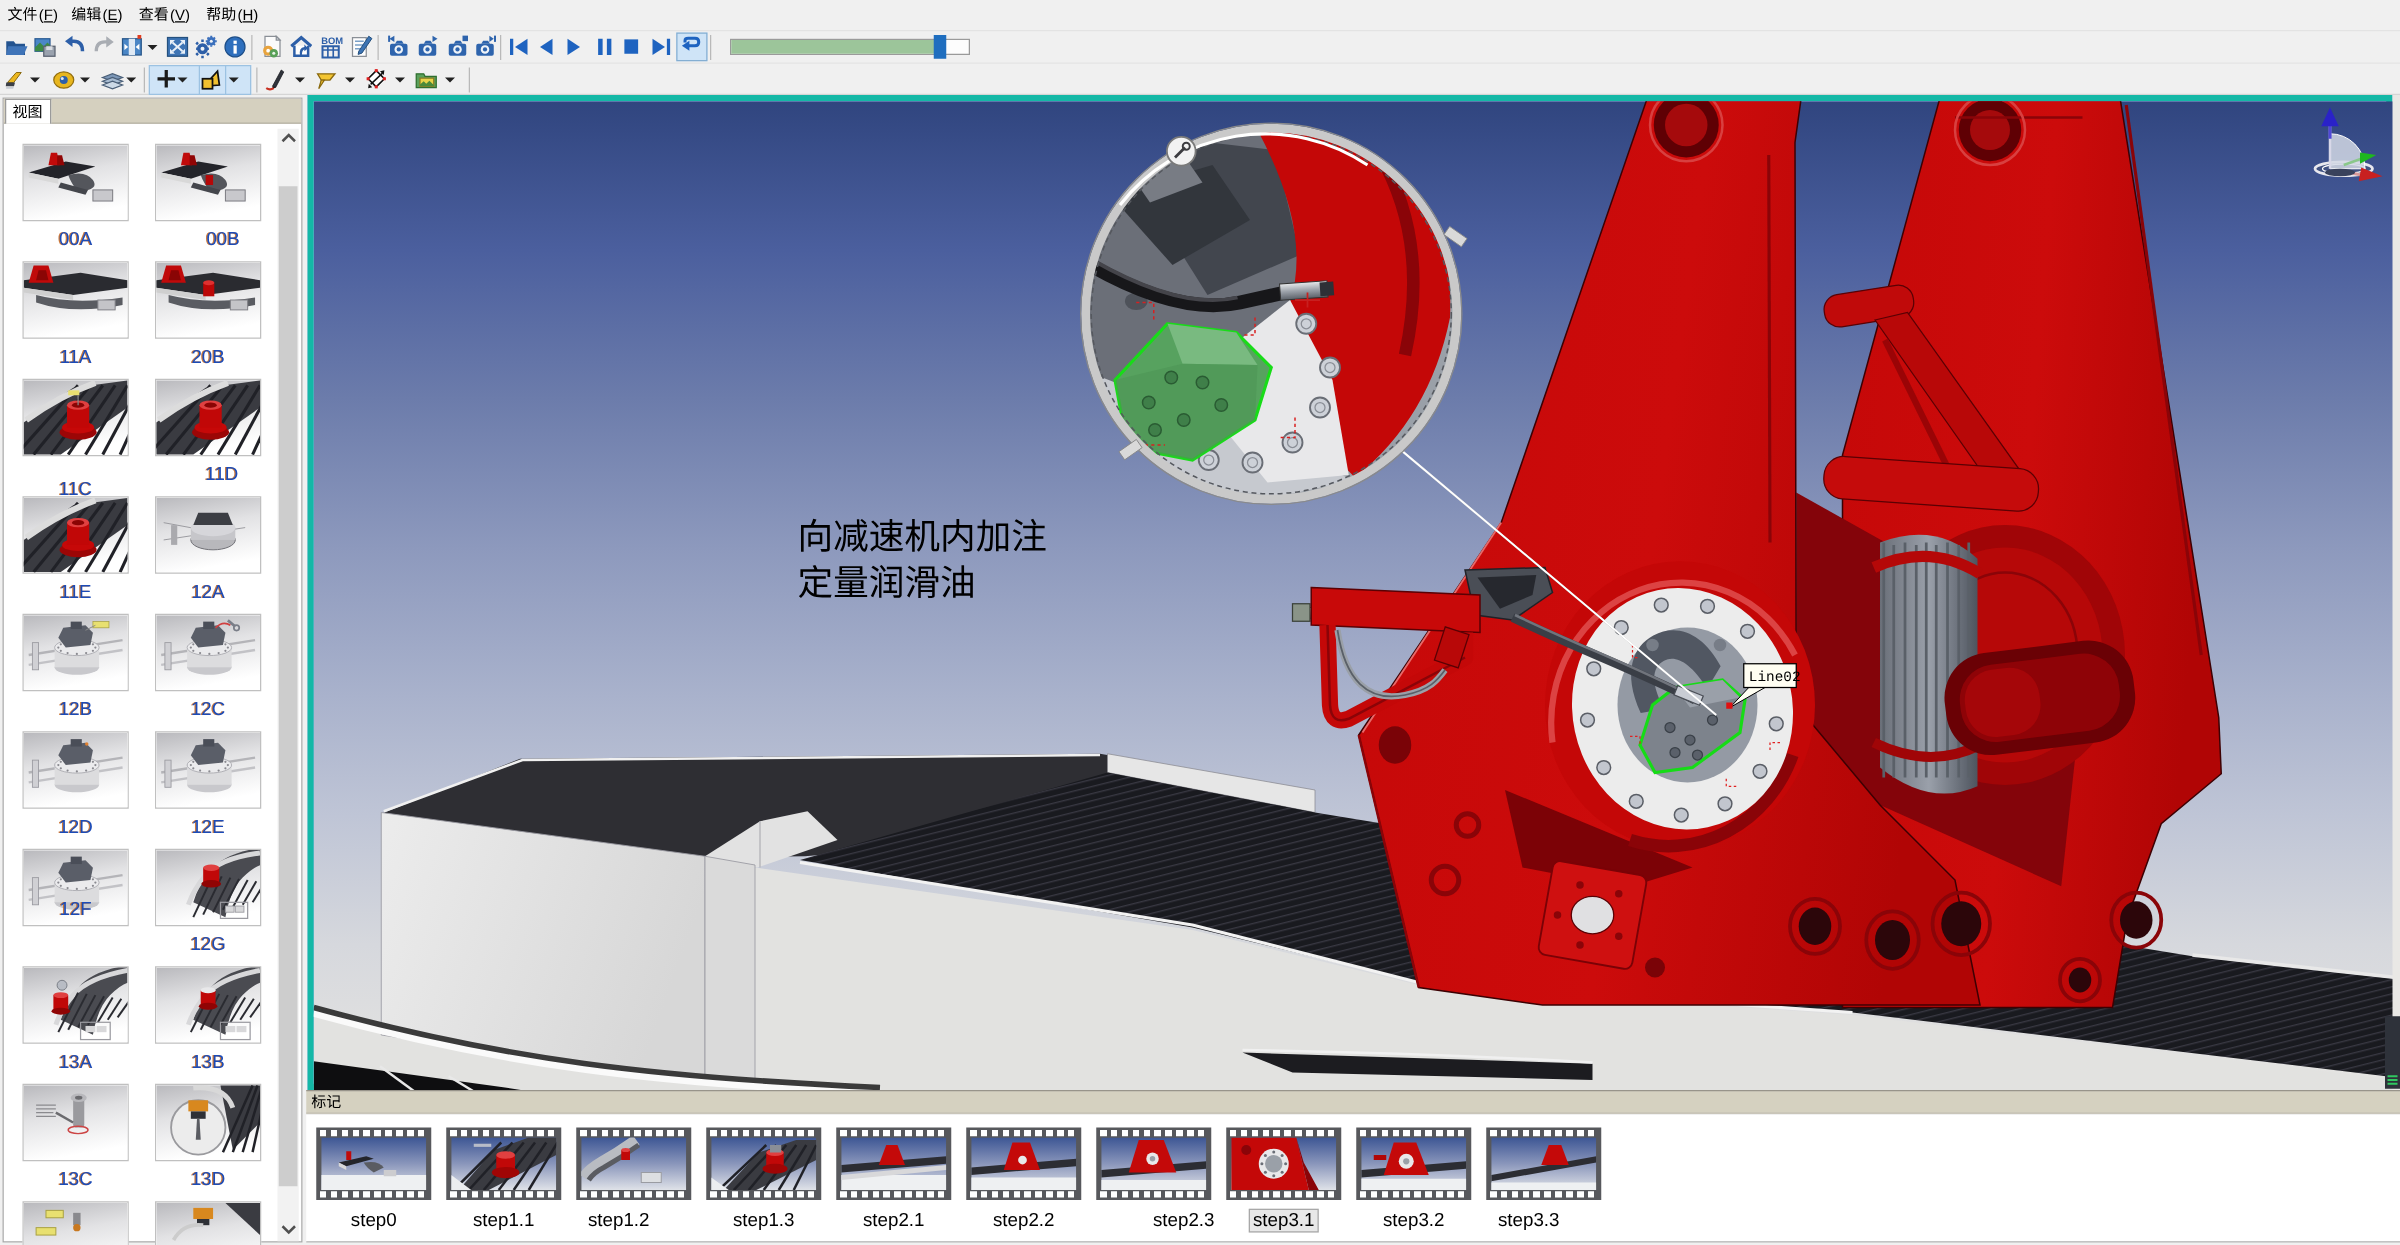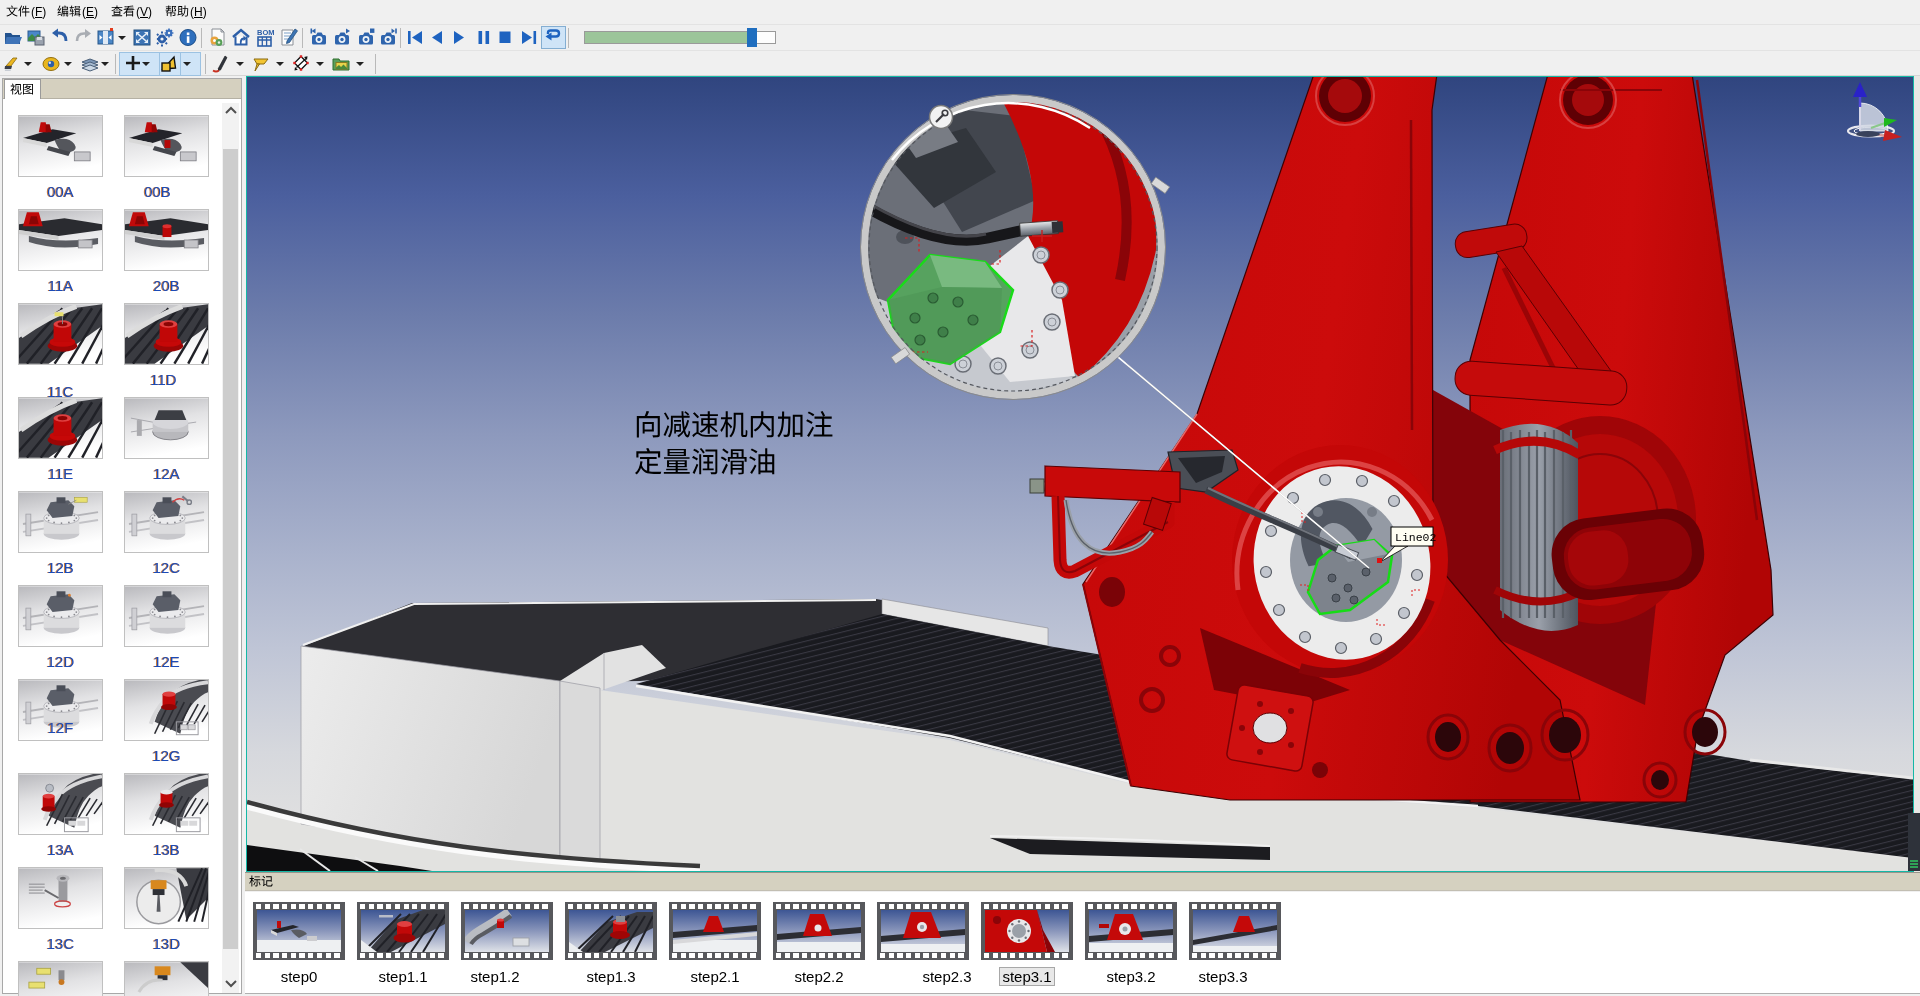--- a/index.html
+++ b/index.html
@@ -10,21 +10,21 @@
 .sep1{position:absolute;top:3px;width:1px;height:20px;background:#b9b9b9}
 .ticon{position:absolute;top:2px}
 #leftpanel{position:absolute;left:0;top:77px;width:244px;height:872px;background:#f0f0f0}
 #lpinner{position:absolute;left:2px;top:1px;width:240px;height:916px;background:#ffffff;border:1px solid #a8a8a8}
 #tabstrip{position:absolute;left:0px;top:0px;width:238px;height:20px;background:#d5d0bf;border-bottom:1px solid #b5b1a4}
 #tabview{position:absolute;left:1px;top:0px;width:37px;height:20px;background:#ffffff;border:1px solid #9a9a9a;border-bottom:none;display:flex;align-items:center;justify-content:center}
 .thumbcard{position:absolute;width:85px;height:62px;border:1px solid #c0c0c0;background:#fff}
 .thumblbl{position:absolute;width:85px;text-align:center;font-size:15px;color:#1b4bb8;text-shadow:-1px 0 0 rgba(196,98,22,0.85)}
 #vscroll{position:absolute;left:219px;top:24px;width:17px;height:890px;background:#f2f2f2}
 #vthumb{position:absolute;left:1px;top:46px;width:15px;height:800px;background:#cdcdcd}
-#viewport{position:absolute;left:246px;top:76px;width:1668px;height:796px;border:1px solid #14b8a6;background:#c4b5fd}
+#viewport{position:absolute;left:246px;top:76px;width:1668px;height:796px;border:5px solid #14b8a6;background:#c4b5fd}
 #rightstrip{position:absolute;left:1914px;top:76px;width:6px;height:796px;background:#e9e8e5}
 #markbar{position:absolute;left:245px;top:872px;width:1675px;height:19px;background:#d5d1c0;border-top:1px solid #98948a;border-bottom:1px solid #c2beb2;display:flex;align-items:center}
 #filmarea{position:absolute;left:245px;top:892px;width:1675px;height:102px;background:#ffffff;border-bottom:1px solid #b0b0b0}
 .film{position:absolute;top:10px;width:92px;height:58px;background:#57585c}
 .film .pic{position:absolute;left:4px;top:8px;width:84px;height:42px}
 .holes{position:absolute;left:3px;width:86px;height:5px;
  background-image:repeating-linear-gradient(90deg,#fff 0 5.2px,rgba(0,0,0,0) 5.2px 8.7px)}
 .steplbl{position:absolute;top:76px;width:92px;text-align:center;font-size:15px;color:#000}
 .selbox{background:#e8e8e8;border:1px solid #a8a8a8}
 </style></head><body>
@@ -312,21 +312,21 @@
           <rect width="84" height="60" fill="url(#pgrad)" opacity="1"></rect>
           <polygon points="4,22 34,13 58,17 28,27" fill="#23242a"></polygon>
           <polygon points="4,22 28,27 28,31 4,26" fill="#d8d8d8"></polygon>
           <polygon points="22,6 27,6 29,16 20,16" fill="#c00a0a"></polygon>
           <polygon points="27,8 31,8 33,16 27,16" fill="#900505"></polygon>
           <path d="M36 24 Q50 20 56 28 Q60 34 52 36 L44 38 Q38 30 36 24 Z" fill="#54565c"></path>
           <path d="M30 30 L52 36 L50 40 L28 34 Z" fill="#44464c"></path>
           <rect x="56" y="36" width="16" height="9" fill="#c8c8cc" stroke="#7a7a80" stroke-width="0.8"></rect>
           <rect x="40" y="24" width="6" height="8" fill="#b50808"></rect>
         </svg></div>
-      <div class="thumblbl" style="left:112px;top:104px">00B</div>
+      <div class="thumblbl" style="left:133px;top:104px">00B</div>
       <div class="thumbcard" style="left:15px;top:130px"><svg width="83" height="60" viewBox="0 0 84 60">
           <rect width="84" height="60" fill="#ffffff"></rect>
           <rect width="84" height="60" fill="url(#pgrad)" opacity="1"></rect>
           <polygon points="0,14 46,8 84,14 84,20 40,26 0,20" fill="#2a2b30"></polygon>
           <polygon points="0,20 40,26 40,30 0,24" fill="#cfcfcf"></polygon>
           <path d="M10 26 Q40 34 80 28 L80 34 Q40 42 10 32 Z" fill="#5a5c62"></path>
           <polygon points="8,2 20,2 24,16 4,16" fill="#c00a0a"></polygon>
           <polygon points="12,6 18,6 20,14 10,14" fill="#8a0505"></polygon>
           <rect x="60" y="30" width="14" height="8" fill="#c4c4c8" stroke="#808086" stroke-width="0.8"></rect>
         </svg></div>
@@ -380,21 +380,21 @@
           <line x1="78" y1="60" x2="104" y2="4" stroke="#202127" stroke-width="2.5"></line>
           <path d="M2 32 Q30 12 58 2" fill="none" stroke="#dcdcdc" stroke-width="5"></path>
           <g>
             <ellipse cx="44" cy="42" rx="15" ry="6" fill="#9c0606"></ellipse>
             <ellipse cx="44" cy="38" rx="13" ry="5" fill="#c60808"></ellipse>
             <rect x="35" y="20" width="18" height="18" fill="#c10707"></rect>
             <ellipse cx="44" cy="20" rx="9" ry="3.8" fill="#e04040"></ellipse>
             <ellipse cx="44" cy="20" rx="5" ry="2.2" fill="#8a0404"></ellipse>
           </g>
         </svg></div>
-      <div class="thumblbl" style="left:118px;top:292px">11D</div>
+      <div class="thumblbl" style="left:132px;top:292px">11D</div>
       <div class="thumbcard" style="left:15px;top:318px"><svg width="83" height="60" viewBox="0 0 84 60">
           <rect width="84" height="60" fill="#ffffff"></rect>
           <rect width="84" height="60" fill="url(#pgrad)" opacity="1"></rect>
           <polygon points="0,60 0,34 40,6 84,0 84,22 30,60" fill="#3a3b41"></polygon>
           <line x1="-6" y1="60" x2="44" y2="4" stroke="#202127" stroke-width="2.5"></line>
           <line x1="8" y1="60" x2="54" y2="4" stroke="#202127" stroke-width="2.5"></line>
           <line x1="22" y1="60" x2="64" y2="4" stroke="#202127" stroke-width="2.5"></line>
           <line x1="36" y1="60" x2="74" y2="4" stroke="#202127" stroke-width="2.5"></line>
           <line x1="50" y1="60" x2="84" y2="4" stroke="#202127" stroke-width="2.5"></line>
           <line x1="64" y1="60" x2="94" y2="4" stroke="#202127" stroke-width="2.5"></line>

